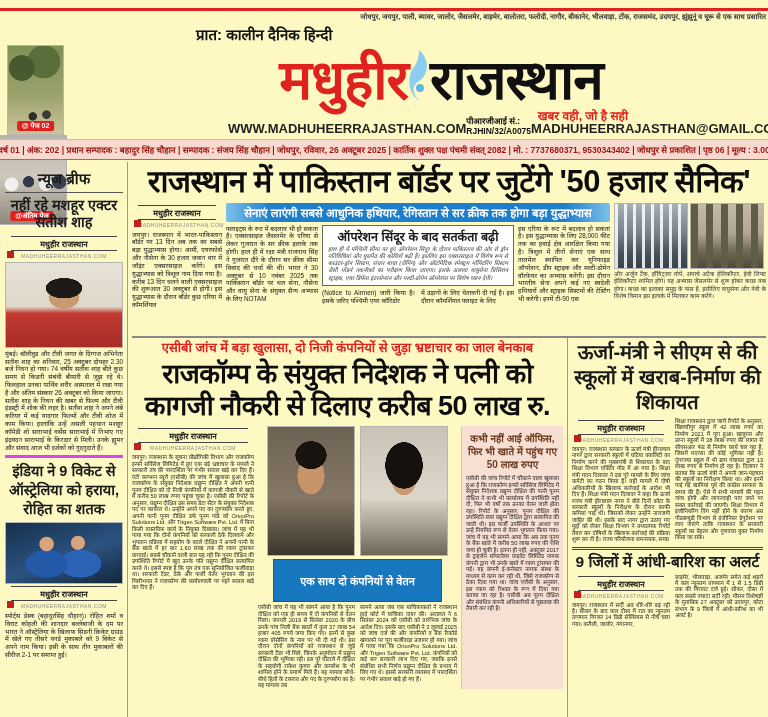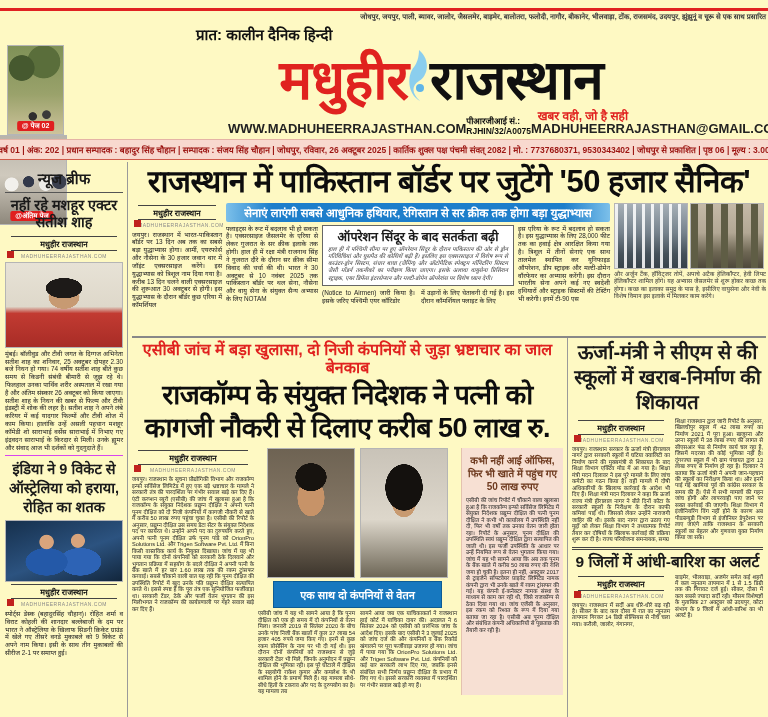--- a/index.html
+++ b/index.html
@@ -70,21 +70,21 @@
   }
   .byline-site { font-size:5px; color:#8a8a8a; letter-spacing:.5px; display:block; padding-top:2px; text-align:center; }
   .byline::after { content:""; position:absolute; left:-4px; bottom:1px; width:7px; height:7px; background:#c0211d; }
 
   
   .nb-title {
     text-align:center; font-size:15px; font-weight:900; padding:3px 0 4px 0;
     border-bottom:1px solid #555; margin-bottom:2px;
   }
   .nb-head { text-align:center; font-size:14.5px; font-weight:900; line-height:1.2; padding:2px 0; }
-  .nb-head2 { text-align:center; font-size:14.5px; font-weight:900; line-height:1.3; padding:4px 0 3px 0; border-top:1px solid #d946ef; margin-top:4px; }
+  .nb-head2 { text-align:center; font-size:14.5px; font-weight:900; line-height:1.3; padding:4px 0 3px 0; border-top:3px solid #d946ef; margin-top:4px; }
   .leftcol .ph { width:100%; }
   .ph-satish { height:86px; }
   .ph-cricket { height:62px; }
   .leftcol .body { margin-top:2px; }
 
   
   .lead-head {
     font-size:31px; font-weight:900; color:#0d0d0d; text-align:center;
     line-height:1.15; letter-spacing:-.5px; padding:2px 0 3px 0;
   }
@@ -107,35 +107,35 @@
   .lead-photos { width:152px; flex:0 0 152px; }
   .ph-duo { display:flex; gap:2px; }
   .ph-navy { width:74px; height:66px; }
   .ph-pilots { width:74px; height:66px; }
   .lead-photos .caption { margin-top:2px; font-weight:normal; font-size:6px; }
 
   
   .bottom-section { display:flex; border-top:2px solid #888; margin-top:3px; height:382px; overflow:hidden; }
   .acb { flex:1; border-right:1px solid #9a9a9a; padding:1px 4px 0 0; overflow:hidden; }
   .kicker {
-    color:#e0221f; font-weight:900; font-size:16px; text-align:center;
+    color:#e0221f; font-weight:900; font-size:13px; text-align:center;
     padding:2px 0 1px 0; line-height:1.15;
   }
   .acb-head {
     font-size:27px; font-weight:900; text-align:center; line-height:1.2;
     letter-spacing:-.5px; padding:1px 0 4px 0; color:#0d0d0d;
   }
   .acb-row { display:flex; gap:4px; }
   .acb-c1 { width:122px; flex:0 0 122px; }
   .acb-mid { flex:1; }
   .acb-photos { display:flex; gap:5px; justify-content:center; }
   .ph-man, .ph-woman { width:88px; height:130px; }
   .cap-blue {
     background:#1778bf; color:#fff; font-weight:bold; font-size:11px; text-align:center;
-    margin:3px auto 2px auto; width:85%; padding:5px 0; border:1px solid #0d5c96;
+    margin:3px auto 2px auto; width:85%; padding:13px 0; border:1px solid #0d5c96;
   }
   .acb-lower { display:flex; gap:5px; }
   .acb-lower p { flex:1; }
   .sidebox { width:102px; flex:0 0 102px; background:#f7e0d3; padding:4px 4px; border-left:1px solid #e4c2ae; }
   .sb-title {
     text-align:center; font-size:10px; font-weight:900; color:#6e3a1f;
     line-height:1.3; padding:2px 0 4px 0;
   }
 
   

